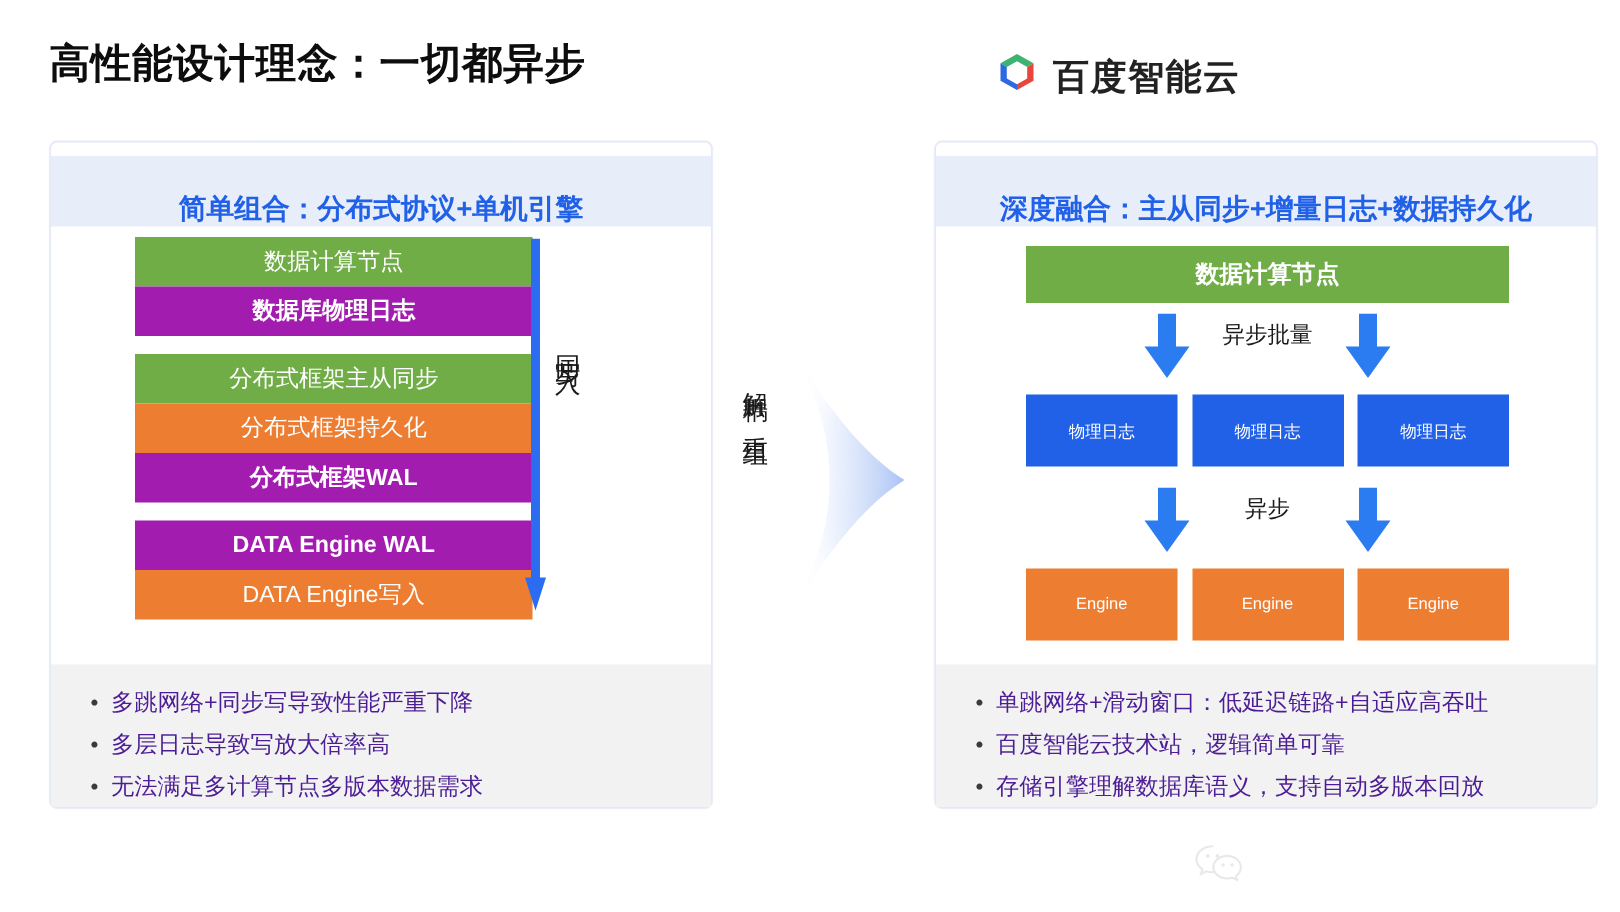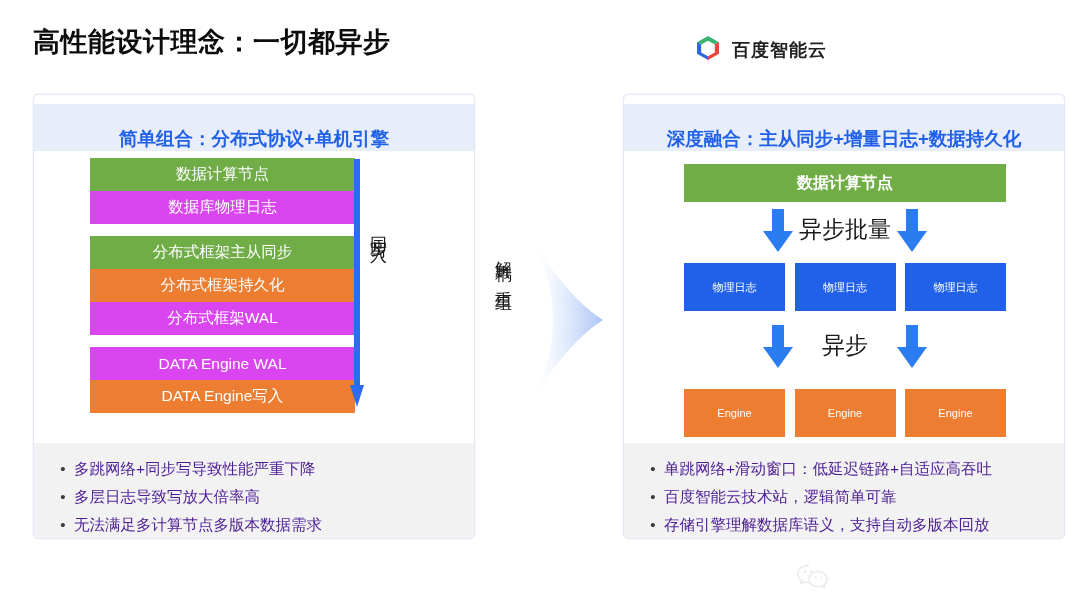--- a/index.html
+++ b/index.html
@@ -11,21 +11,21 @@
   }
   #slide { position: relative; width: 860px; height: 608px; background: #fff; }
 
   
   .slide-title {
     position: absolute; left: 33px; top: 24px;
     font-size: 27px; font-weight: bold; color: #0d0d0d;
     letter-spacing: 0.5px; white-space: nowrap;
   }
   .brand { position: absolute; right: 33px; top: 33px; display: flex; align-items: center; gap: 9px; }
-  .brand-text { font-size: 18px; font-weight: bold; color: #222; letter-spacing: 1px; white-space: nowrap; }
+  .brand-text { font-size: 24px; font-weight: bold; color: #222; letter-spacing: 1px; white-space: nowrap; }
 
   
   .panel {
     position: absolute; top: 94px; width: 442px; height: 445px;
     background: #ffffff; border: 1px solid #e4e9f5; border-radius: 5px;
     box-shadow: 0 0 0 0.5px rgba(228,233,245,.6);
   }
   #panel-left  { left: 33px; }
   #panel-right { left: 623px; }
 
@@ -47,21 +47,21 @@
   .note-bullet { width: 22px; flex: 0 0 22px; font-size: 15px; color: #3a3a3a; line-height: 25px; text-align: center; }
   .note-text { font-size: 15.5px; color: #4c1d95; line-height: 25px; white-space: nowrap; }
 
   
   #left-stack { position: absolute; left: 56px; top: 7px; width: 265px; }
   .bar {
     height: 33px; display: flex; align-items: center; justify-content: center;
     color: #ffffff; font-size: 15.5px; white-space: nowrap;
   }
   .bar.green  { background: #70ad47; }
-  .bar.blue   { background: #d946ef; }
+  .bar.blue   { background: #a21caf; font-weight: bold; }
   .bar.orange { background: #ed7d31; }
   .bar-gap { height: 12px; }
 
   
   #sync-arrow { position: absolute; left: 316px; top: 8px; width: 14px; height: 250px; }
   #sync-label {
     position: absolute; left: 336px; top: 72px;
     font-size: 17px; color: #1a1a1a; writing-mode: vertical-rl; text-orientation: upright;
     letter-spacing: 3px; line-height: 1;
   }
@@ -80,33 +80,33 @@
     position: absolute; left: 60px; top: 13px; width: 322px; height: 38px;
     background: #70ad47; display: flex; align-items: center; justify-content: center;
     color: #fff; font-size: 16px; font-weight: bold; white-space: nowrap;
   }
   .flow-row { position: absolute; left: 60px; width: 322px; display: flex; justify-content: space-between; }
   .flow-box {
     width: 101px; height: 48px; display: flex; align-items: center; justify-content: center;
     color: #ffffff; font-size: 11px; white-space: nowrap;
   }
   .flow-box.blue   { background: #2061e8; }
-  .flow-box.orange { background: #ed7d31; margin-top: 10px; }
+  .flow-box.orange { background: #ed7d31; }
   #logs-row   { top: 112px; }
   #engine-row { top: 228px; }
 
   .arrow-band { position: absolute; left: 60px; width: 322px; height: 48px; }
   #band-1 { top: 56px; }
   #band-2 { top: 172px; }
   .arrow-band .dn { position: absolute; top: 2px; width: 34px; height: 44px; }
   .arrow-band .dn.a { left: 77px; }
   .arrow-band .dn.b { left: 211px; }
   .arrow-band .band-label {
     position: absolute; left: 0; right: 0; top: 7px; text-align: center;
-    font-size: 23px; color: #1a1a1a; white-space: nowrap;
+    font-size: 15px; color: #1a1a1a; white-space: nowrap;
   }
 
   
   #watermark {
     position: absolute; right: 30px; bottom: 13px;
     display: flex; align-items: center; gap: 8px; opacity: .9;
   }
   #watermark-text {
     font-size: 21px; font-weight: bold; letter-spacing: 1px; color: transparent;
     -webkit-text-stroke: 1px #e3e3e3; white-space: nowrap;

